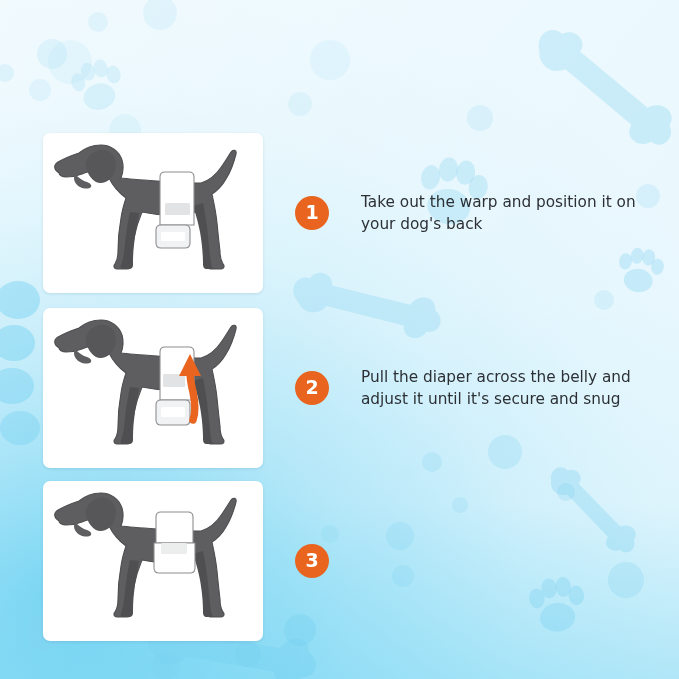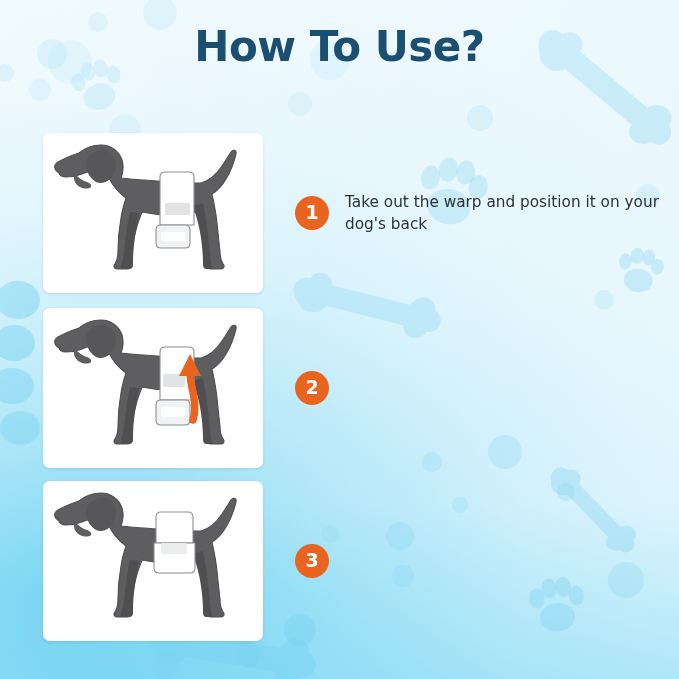--- a/index.html
+++ b/index.html
@@ -116,20 +116,21 @@
     padding-bottom: 1px;
     box-sizing: border-box;
   }
   .step-text {
     flex: 1 1 auto;
     font-size: 15.3px;
     line-height: 1.45;
     color: #2c3034;
     font-family: "DejaVu Sans", sans-serif;
     max-width: 318px;
+    margin-left: 16px;
   }
 </style>
 </head>
 <body>
 
 <div id="page">
 
   <div class="bg-base"></div>
 
   <div class="bg-pattern">
@@ -188,21 +189,20 @@
       <circle cx="45" cy="632" r="19" fill="rgba(130,210,240,0.42)"></circle>
       <circle cx="248" cy="654" r="13" fill="rgba(130,210,240,0.35)"></circle>
       <circle cx="166" cy="666" r="14" fill="rgba(130,210,240,0.30)"></circle>
       <circle cx="648" cy="196" r="12" fill="rgba(120,205,238,0.18)"></circle>
       <circle cx="604" cy="300" r="10" fill="rgba(120,205,238,0.16)"></circle>
     </svg>
   </div>
 
   <div class="bg-wash"></div>
 
-  <div class="title">How To Use?</div>
 
   <div class="steps">
 
     <div class="step step-1">
       <div class="card">
         <svg viewBox="0 0 220 160" xmlns="http://www.w3.org/2000/svg">
 
           <g>
             <path fill="#5e5e60" stroke="#4e4e50" stroke-width="1.1" stroke-linejoin="round" d="M16,40 C11,37 10,32 15,29 C22,25 30,22 36,20
                  C42,15 50,12 58,12 C68,12 76,18 79,27
@@ -324,20 +324,21 @@
           </g>
 
           <g>
             <path fill="none" stroke="#e8641f" stroke-width="7.5" stroke-linecap="round" d="M150,112 C153,104 152,94 150,84 C148,76 147,70 147,64"></path>
             <path fill="#e8641f" d="M147,46 L158,68 L136,68 Z"></path>
           </g>
         </svg>
       </div>
       <div class="step-body">
         <div class="badge">2</div>
+        <div class="step-text">Pull the diaper across the belly and adjust it until it's secure and snug</div>
       </div>
     </div>
 
     <div class="step step-3">
       <div class="card">
         <svg viewBox="0 0 220 160" xmlns="http://www.w3.org/2000/svg">
           <g>
             <path fill="#5e5e60" stroke="#4e4e50" stroke-width="1.1" stroke-linejoin="round" d="M16,40 C11,37 10,32 15,29 C22,25 30,22 36,20
                  C42,15 50,12 58,12 C68,12 76,18 79,27
                  C81,34 80,40 78,45

